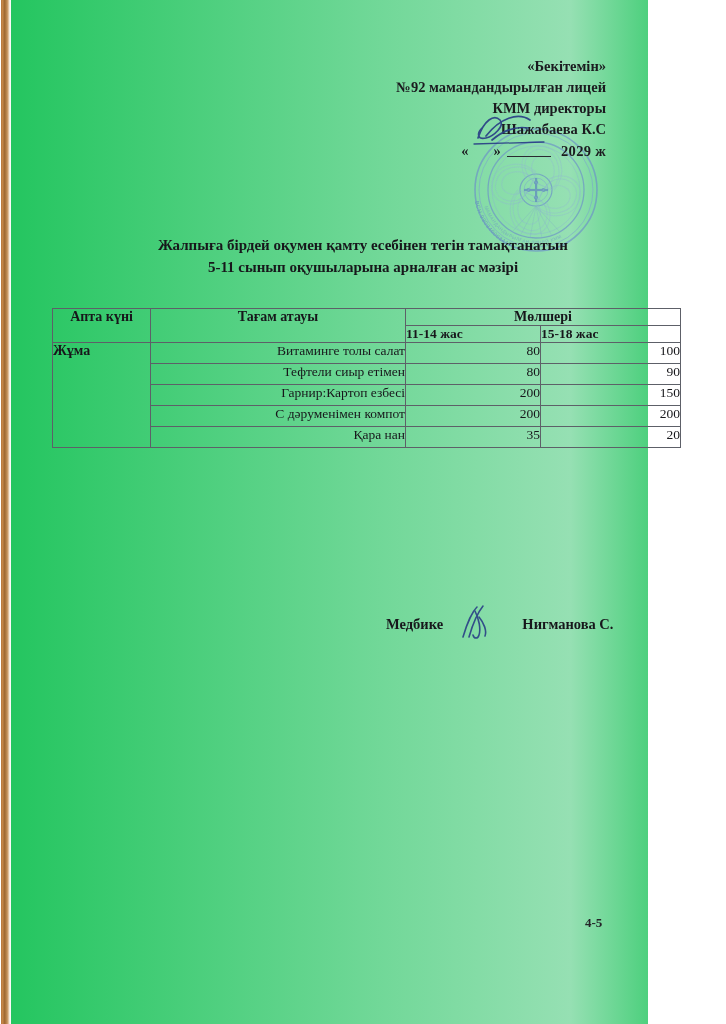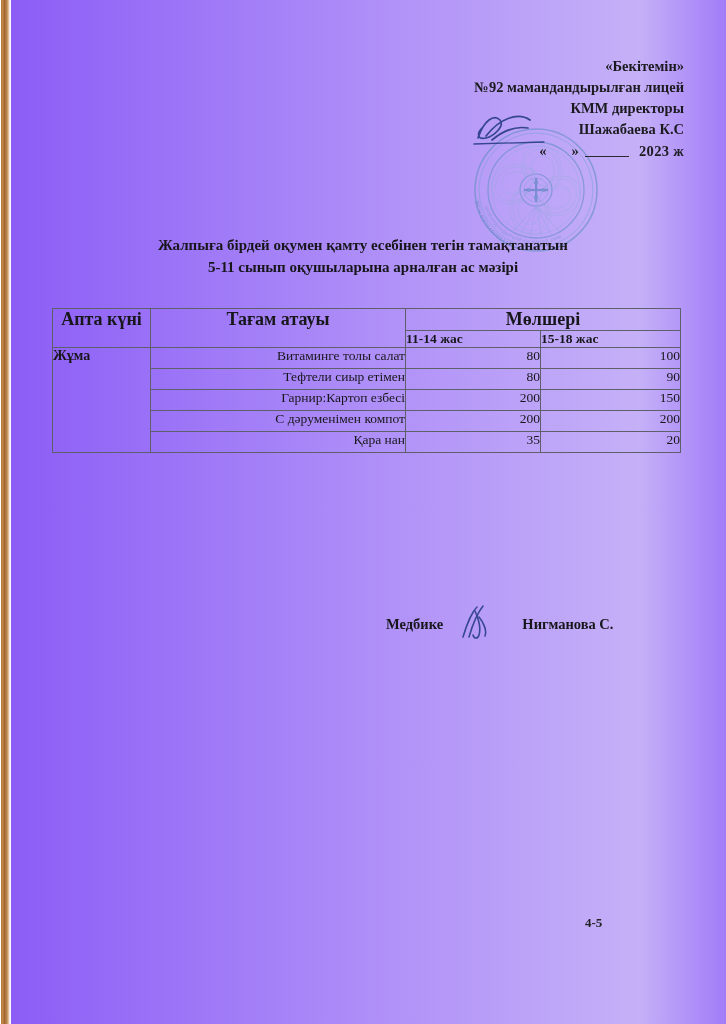--- a/index.html
+++ b/index.html
@@ -12,23 +12,23 @@
     background: #ffffff;
     font-family: "Liberation Serif", serif;
     overflow: hidden;
     position: relative;
   }
 
   
   #page {
     position: absolute;
     left: 0; top: 0;
-    width: 726px;
+    width: 648px;
     height: 1024px;
-    background: #8b5cf6;
+    background: #22c55e;
   }
 
   
   #page::after {
     content: "";
     position: absolute;
     left: 0; top: 0; right: 0; bottom: 0;
     background: linear-gradient(90deg,
         rgba(250,250,252,0) 0%,
         rgba(248,248,251,0.35) 55%,
@@ -144,21 +144,21 @@
   }
 
   .col-day    { width: 98px; }
   .col-dish   { width: 255px; }
   .col-young  { width: 135px; }
   .col-older  { width: 140px; }
 
   th.hcell {
     font-weight: bold;
     text-align: center;
-    font-size: 18px;
+    font-size: 14px;
     padding: 5px 4px 6px 4px;
   }
   th.hcell-sub {
     font-weight: bold;
     text-align: left;
     font-size: 13.5px;
     padding: 4px 4px 4px 8px;
   }
 
   td.day-cell {
@@ -225,21 +225,21 @@
   <div id="approval-block">
     <span class="ln">«Бекітемін»</span>
     <span class="ln">№92 мамандандырылған лицей</span>
     <span class="ln">КММ директоры</span>
     <span class="ln">Шажабаева К.С</span>
     <span class="date-line">
       <span>«</span>
       <span class="date-gap"></span>
       <span>»</span>
       <span class="date-rule"></span>
-      <span>2023 ж</span>
+      <span>2029 ж</span>
     </span>
   </div>
 
   <div id="seal">
     <svg width="168" height="140" viewBox="0 0 168 140">
       <defs>
         <radialGradient id="sealFade" cx="50%" cy="50%" r="50%">
           <stop offset="0%" stop-color="#6f93cc" stop-opacity="0.85"></stop>
           <stop offset="60%" stop-color="#7fa0d4" stop-opacity="0.62"></stop>
           <stop offset="100%" stop-color="#8fadd9" stop-opacity="0.35"></stop>

